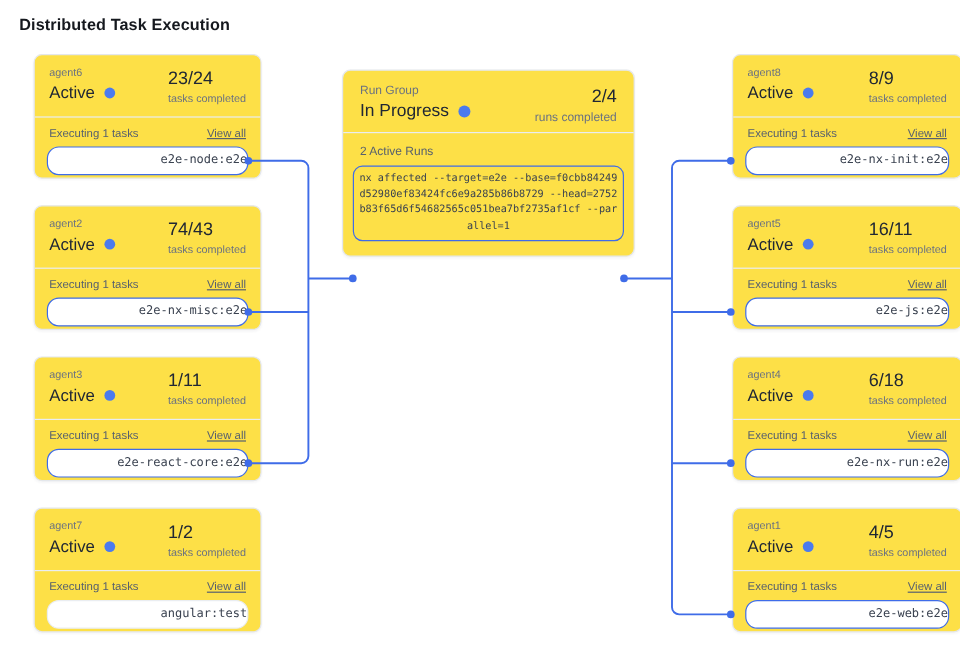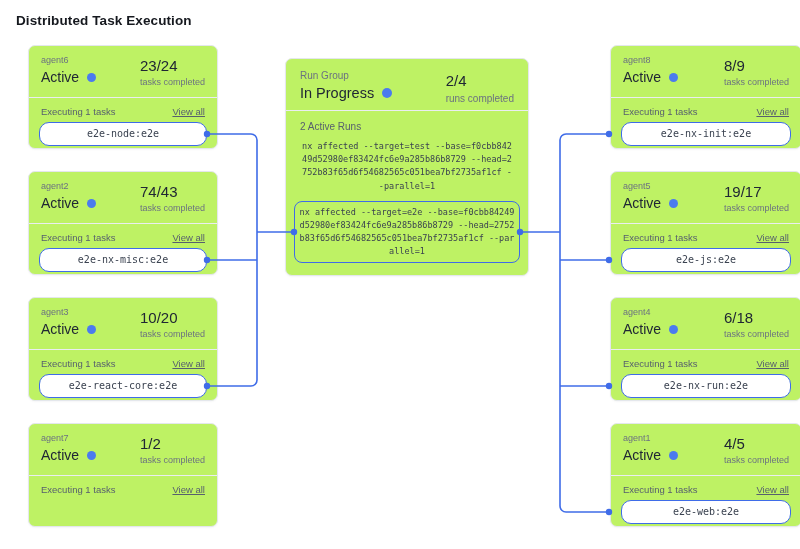--- a/index.html
+++ b/index.html
@@ -18,21 +18,21 @@
     position:absolute; left:0; top:0; width:800px; height:549px;
     pointer-events:none; z-index:5;
   }
   .col {
     position:absolute; top:45px; display:flex; flex-direction:column; gap:22px;
     z-index:2;
   }
   #left-col  { left:28px;  width:190px; }
   #right-col { left:610px; width:192px; }
   .card {
-    background:#bef264; border:1px solid #e4e7ec; border-radius:7px;
+    background:#fde047; border:1px solid #e4e7ec; border-radius:7px;
     box-sizing:border-box;
     box-shadow:0 1px 2px rgba(16,24,40,0.04);
   }
   
   .agent-card { height:104px; display:flex; flex-direction:column; }
   .agent-head {
     height:52px; box-sizing:border-box; padding:9px 12px 0;
     display:flex; justify-content:space-between;
     border-bottom:1px solid #eaedf1;
   }
@@ -45,36 +45,36 @@
   .agent-count-label { font-size:9px; color:#6b7280; }
   .agent-foot { padding:8px 10px 0; }
   .foot-row {
     display:flex; justify-content:space-between; align-items:flex-end;
     font-size:9.5px; color:#57606e; padding:0 2px; margin-bottom:5px;
   }
   .view-all { color:#57606e; text-decoration:underline; cursor:pointer; }
   .task-pill {
     height:24px; line-height:21px; box-sizing:border-box;
     border:1.5px solid #3f6ce8; border-radius:10px;
-    text-align:center; font-family:"DejaVu Sans Mono", monospace;
+    text-align:right; font-family:"DejaVu Sans Mono", monospace;
     font-size:10px; color:#3a4250; background:#fff;
     overflow:hidden; white-space:nowrap; cursor:pointer;
   }
   .pill-plain { border:1px solid #eaedf1; line-height:22px; cursor:default; }
   
   #center-card { position:absolute; left:285px; top:58px; width:244px; z-index:2; }
   .rg-head {
     padding:11px 14px 16px; height:52px; box-sizing:border-box;
     display:flex; justify-content:space-between;
     border-bottom:1px solid #eaedf1;
   }
   .rg-label { font-size:10px; color:#6b7280; margin-bottom:4px; }
   .rg-status { font-size:14.5px; color:#202734; display:flex; align-items:center; gap:8px; }
   .rg-dot { width:10px; height:10px; }
-  .rg-right { }
+  .rg-right { text-align:right; }
   .rg-count { font-size:15px; color:#202734; margin-top:2px; margin-bottom:4px; }
   .rg-count-label { font-size:10px; color:#6b7280; }
   .rg-body { padding:8px 8px 12px; }
   .active-runs-label { font-size:10px; color:#57606e; margin:2px 6px 6px; }
   .cmd {
     font-family:"DejaVu Sans Mono", monospace; font-size:8.5px; line-height:1.55;
     color:#3a4250; text-align:center; word-break:break-all;
     padding:2px 6px; cursor:pointer;
   }
   .cmd-highlight {
@@ -154,21 +154,21 @@
     <div class="card agent-card">
     <div class="agent-head">
       <div>
         <div class="agent-name">agent3</div>
         <div class="agent-status">
           <span>Active</span>
           <span class="dot status-dot"></span>
         </div>
       </div>
       <div class="agent-right">
-        <div class="agent-count">10/20</div>
+        <div class="agent-count">1/11</div>
         <div class="agent-count-label">tasks completed</div>
       </div>
     </div>
     <div class="agent-foot">
       <div class="foot-row">
         <span>Executing 1 tasks</span>
         <a class="view-all" href="#">View all</a>
       </div>
       <div class="task-pill">e2e-react-core:e2e</div>
     </div>
@@ -185,20 +185,21 @@
       <div class="agent-right">
         <div class="agent-count">1/2</div>
         <div class="agent-count-label">tasks completed</div>
       </div>
     </div>
     <div class="agent-foot">
       <div class="foot-row">
         <span>Executing 1 tasks</span>
         <a class="view-all" href="#">View all</a>
       </div>
+      <div class="task-pill pill-plain">angular:test</div>
     </div>
   </div>
   </div>
 
 <div class="card" id="center-card">
   <div class="rg-head">
     <div>
       <div class="rg-label">Run Group</div>
       <div class="rg-status">
         <span>In Progress</span>
@@ -206,21 +207,20 @@
       </div>
     </div>
     <div class="rg-right">
       <div class="rg-count">2/4</div>
       <div class="rg-count-label">runs completed</div>
     </div>
   </div>
   <div class="rg-body">
     <div class="active-runs-label">2 Active Runs</div>
     <div id="runs-container">
-        <div class="cmd">nx affected --target=test --base=f0cbb84249d52980ef83424fc6e9a285b86b8729 --head=2752b83f65d6f54682565c051bea7bf2735af1cf --parallel=1</div>
         <div class="cmd cmd-highlight">nx affected --target=e2e --base=f0cbb84249d52980ef83424fc6e9a285b86b8729 --head=2752b83f65d6f54682565c051bea7bf2735af1cf --parallel=1</div>
       </div>
   </div>
 </div>
 
 <div class="col" id="right-col">
     <div class="card agent-card">
     <div class="agent-head">
       <div>
         <div class="agent-name">agent8</div>
@@ -245,21 +245,21 @@
     <div class="card agent-card">
     <div class="agent-head">
       <div>
         <div class="agent-name">agent5</div>
         <div class="agent-status">
           <span>Active</span>
           <span class="dot status-dot"></span>
         </div>
       </div>
       <div class="agent-right">
-        <div class="agent-count">19/17</div>
+        <div class="agent-count">16/11</div>
         <div class="agent-count-label">tasks completed</div>
       </div>
     </div>
     <div class="agent-foot">
       <div class="foot-row">
         <span>Executing 1 tasks</span>
         <a class="view-all" href="#">View all</a>
       </div>
       <div class="task-pill">e2e-js:e2e</div>
     </div>

